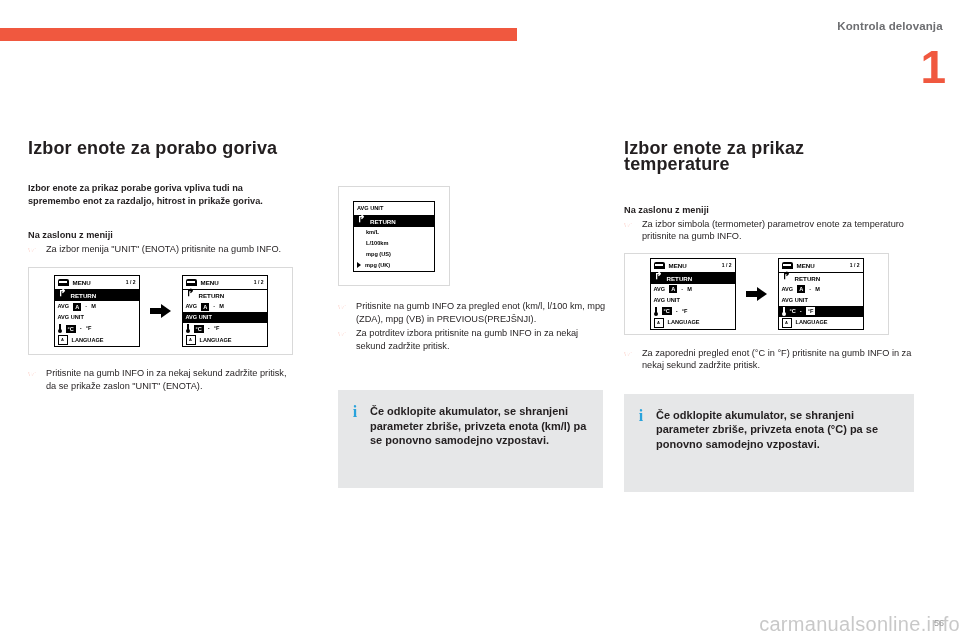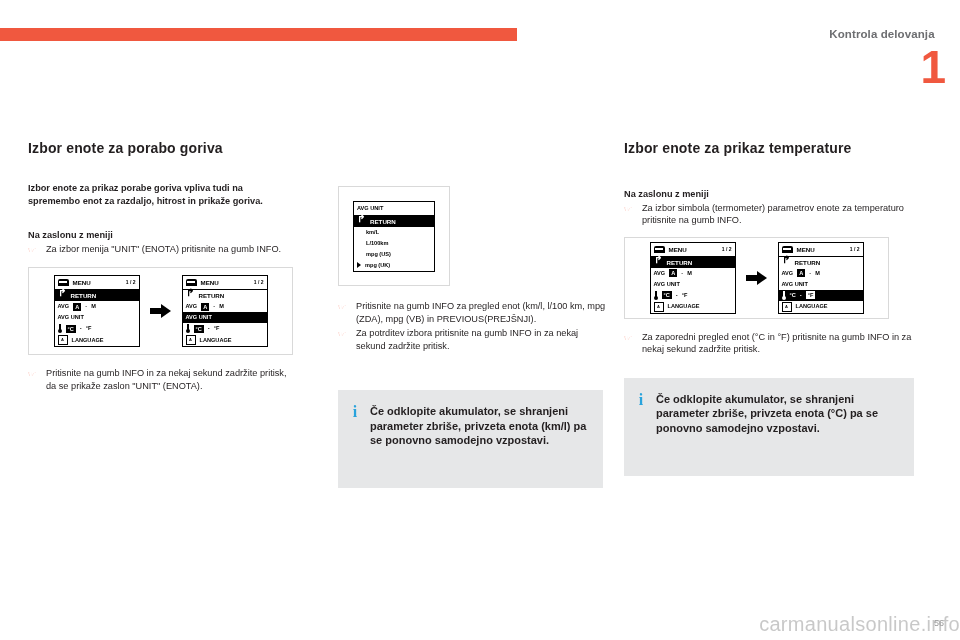--- a/index.html
+++ b/index.html
@@ -27,29 +27,28 @@
     position: absolute;
     left: 0;
     top: 28px;
     width: 517px;
     height: 13px;
     background: #f0583f;
   }
 
   #chapter-tab {
     position: absolute;
-    right: 8px;
+    right: 0;
     top: 14px;
     width: 140px;
     height: 24px;
     background: #ffffff;
     display: flex;
     align-items: center;
     justify-content: center;
-    margin-top: 8px;
   }
   #chapter-title {
     font-size: 11.5px;
     font-weight: bold;
     color: #6d6e71;
     letter-spacing: .1px;
     white-space: nowrap;
   }
   #chapter-number {
     position: absolute;
@@ -86,21 +85,21 @@
     position: absolute;
     top: 140px;
     width: 268px;
   }
   #col-left   { left: 28px; }
   #col-mid    { left: 338px; }
   #col-right  { left: 624px; width: 290px; }
 
   h2.sec-title {
     margin: 0 0 6px 0;
-    font-size: 14px;
+    font-size: 18px;
     line-height: 16px;
     font-weight: bold;
     color: #231f20;
     letter-spacing: .15px;
   }
 
   p.body {
     margin: 0;
     font-size: 9.2px;
     line-height: 12.6px;

